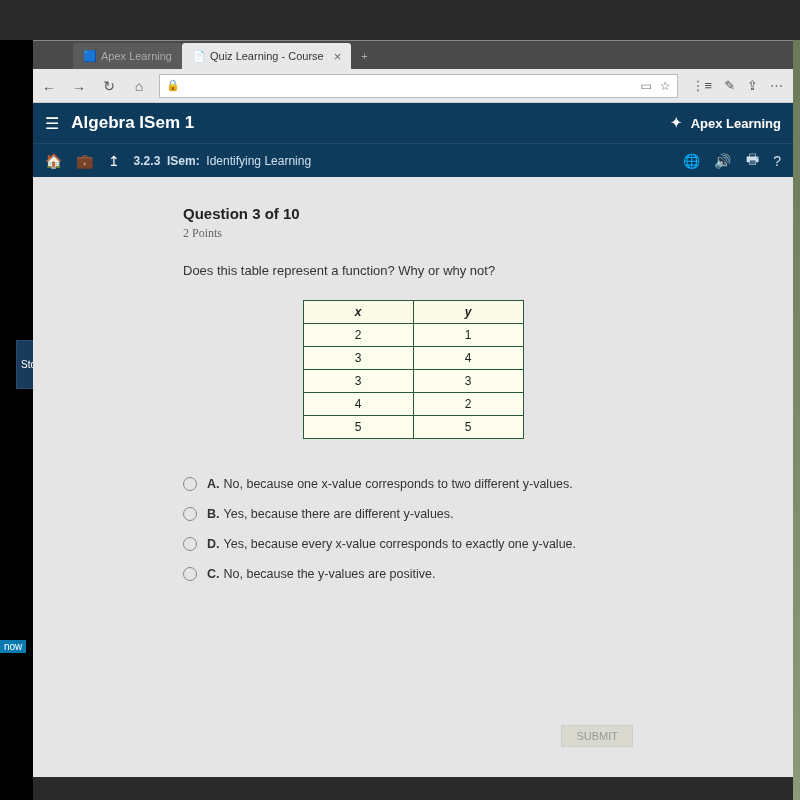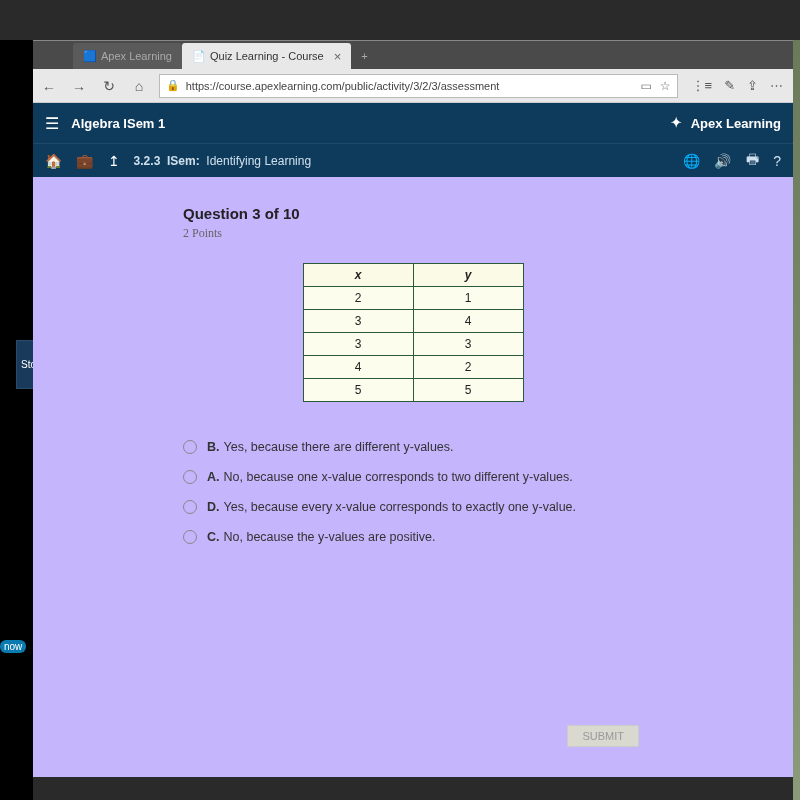--- a/index.html
+++ b/index.html
@@ -79,38 +79,38 @@
     background: #0e3a5c;
     color: #fff;
     height: 40px;
     display: flex;
     align-items: center;
     padding: 0 12px;
     justify-content: space-between;
   }
   .app-header-left { display:flex; align-items:center; gap:12px;}
   .hamburger { font-size:16px; cursor:pointer;}
-  .course-title { font-size: 13px; font-weight: bold; }
+  .course-title { font-size: 17px; font-weight: bold; }
   .brand { font-size: 13px; font-weight: bold; display:flex; align-items:center; gap:4px;}
   .brand-icon { width:16px;height:16px;display:inline-block;}
   .subheader {
     background: #0e3a5c;
     color: #cfe0ec;
     height: 34px;
     display: flex;
     align-items: center;
     padding: 0 12px;
     border-top: 1px solid rgba(255,255,255,.08);
     justify-content: space-between;
   }
   .sub-left { display:flex; align-items:center; gap:14px; font-size:12px;}
   .sub-left .icon { color:#fff; font-size:14px; cursor:pointer;}
   .sub-right { display:flex; align-items:center; gap:14px; color:#cfe0ec; font-size:14px;}
   .content {
-    background: #c4b5fd;
+    background: #e5e5e5;
     padding: 28px 150px 40px 150px;
     min-height: 600px;
     position: relative;
   }
   .q-title { font-size: 15px; font-weight: bold; color:#222; }
   .q-points { font-size: 12px; color:#666; margin-top:4px; margin-bottom:22px;font-family:Liberation Serif, serif;}
   .q-prompt { font-size: 13px; color:#333; margin-bottom: 22px;}
   .data-table {
     margin: 0 auto 30px auto;
     border-collapse: collapse;
@@ -137,21 +137,21 @@
   .radio {
     width: 14px; height: 14px;
     border: 1.5px solid #888;
     border-radius: 50%;
     display:inline-block;
     cursor:pointer;
   }
   .choice-letter { font-weight: bold; margin-right:4px;}
   .submit-btn {
     position:absolute;
-    right: 154px;
+    right: 160px;
     bottom: 30px;
     background:#d9d9d0;
     color:#999;
     border:1px solid #ccc;
     padding:4px 14px;
     font-size:11px;
     cursor: default;
   }
   .left-sidebar {
     position:absolute;
@@ -161,21 +161,21 @@
   }
   .sidebar-badge {
     position:absolute; left:16px; top:340px;
     background:#1a3a5c; color:#fff;
     font-size:10px; padding:18px 4px;
     border:1px solid #2a4a6c;
   }
   .sidebar-now {
     position:absolute; left:0; top:640px;
     background:#0a7ab0; color:#fff;
-    font-size:10px; padding:1px 4px;border-radius:6px;
+    font-size:10px; padding:1px 4px;
   }
   .right-edge {
     position:absolute; right:0; top:40px; width:7px; height:760px;
     background: linear-gradient(#6a7a5a,#8a9a7a);
   }
 </style>
 </head>
 <body>
 
 <div class="left-sidebar"></div>
@@ -198,21 +198,20 @@
     <div class="tab" style="background:transparent;color:#aaa;">+</div>
   </div>
 
   <div class="addressbar">
     <span class="nav-icon">←</span>
     <span class="nav-icon">→</span>
     <span class="nav-icon">↻</span>
     <span class="nav-icon">⌂</span>
     <div class="url-box">
       <span>🔒</span>
-      <span>https://course.apexlearning.com/public/activity/3/2/3/assessment</span>
       <span style="flex:1"></span>
       <span class="url-right-icons">
         <span>▭</span>
         <span>☆</span>
       </span>
     </div>
     <div class="right-controls">
       <span>⋮≡</span>
       <span>✎</span>
       <span>⇪</span>
@@ -246,20 +245,21 @@
       <span>🌐</span>
       <span>🔊</span>
       <span>🖶</span>
       <span>?</span>
     </div>
   </div>
 
   <div class="content">
     <div class="q-title">Question 3 of 10</div>
     <div class="q-points">2 Points</div>
+    <div class="q-prompt">Does this table represent a function? Why or why not?</div>
 
     <table class="data-table">
       <thead>
           <tr id="thead-row">
             <th>x</th>
             <th>y</th>
           </tr>
         </thead>
       <tbody id="tbody">
           <tr>
@@ -281,25 +281,25 @@
           <tr>
             <td>5</td>
             <td>5</td>
           </tr>
         </tbody>
     </table>
 
     <div class="choices" id="choices">
         <div class="choice">
           <span class="radio"></span>
-          <span><span class="choice-letter">B.</span><span>Yes, because there are different y-values.</span></span>
+          <span><span class="choice-letter">A.</span><span>No, because one x-value corresponds to two different y-values.</span></span>
         </div>
         <div class="choice">
           <span class="radio"></span>
-          <span><span class="choice-letter">A.</span><span>No, because one x-value corresponds to two different y-values.</span></span>
+          <span><span class="choice-letter">B.</span><span>Yes, because there are different y-values.</span></span>
         </div>
         <div class="choice">
           <span class="radio"></span>
           <span><span class="choice-letter">D.</span><span>Yes, because every x-value corresponds to exactly one y-value.</span></span>
         </div>
         <div class="choice">
           <span class="radio"></span>
           <span><span class="choice-letter">C.</span><span>No, because the y-values are positive.</span></span>
         </div>
       </div>

